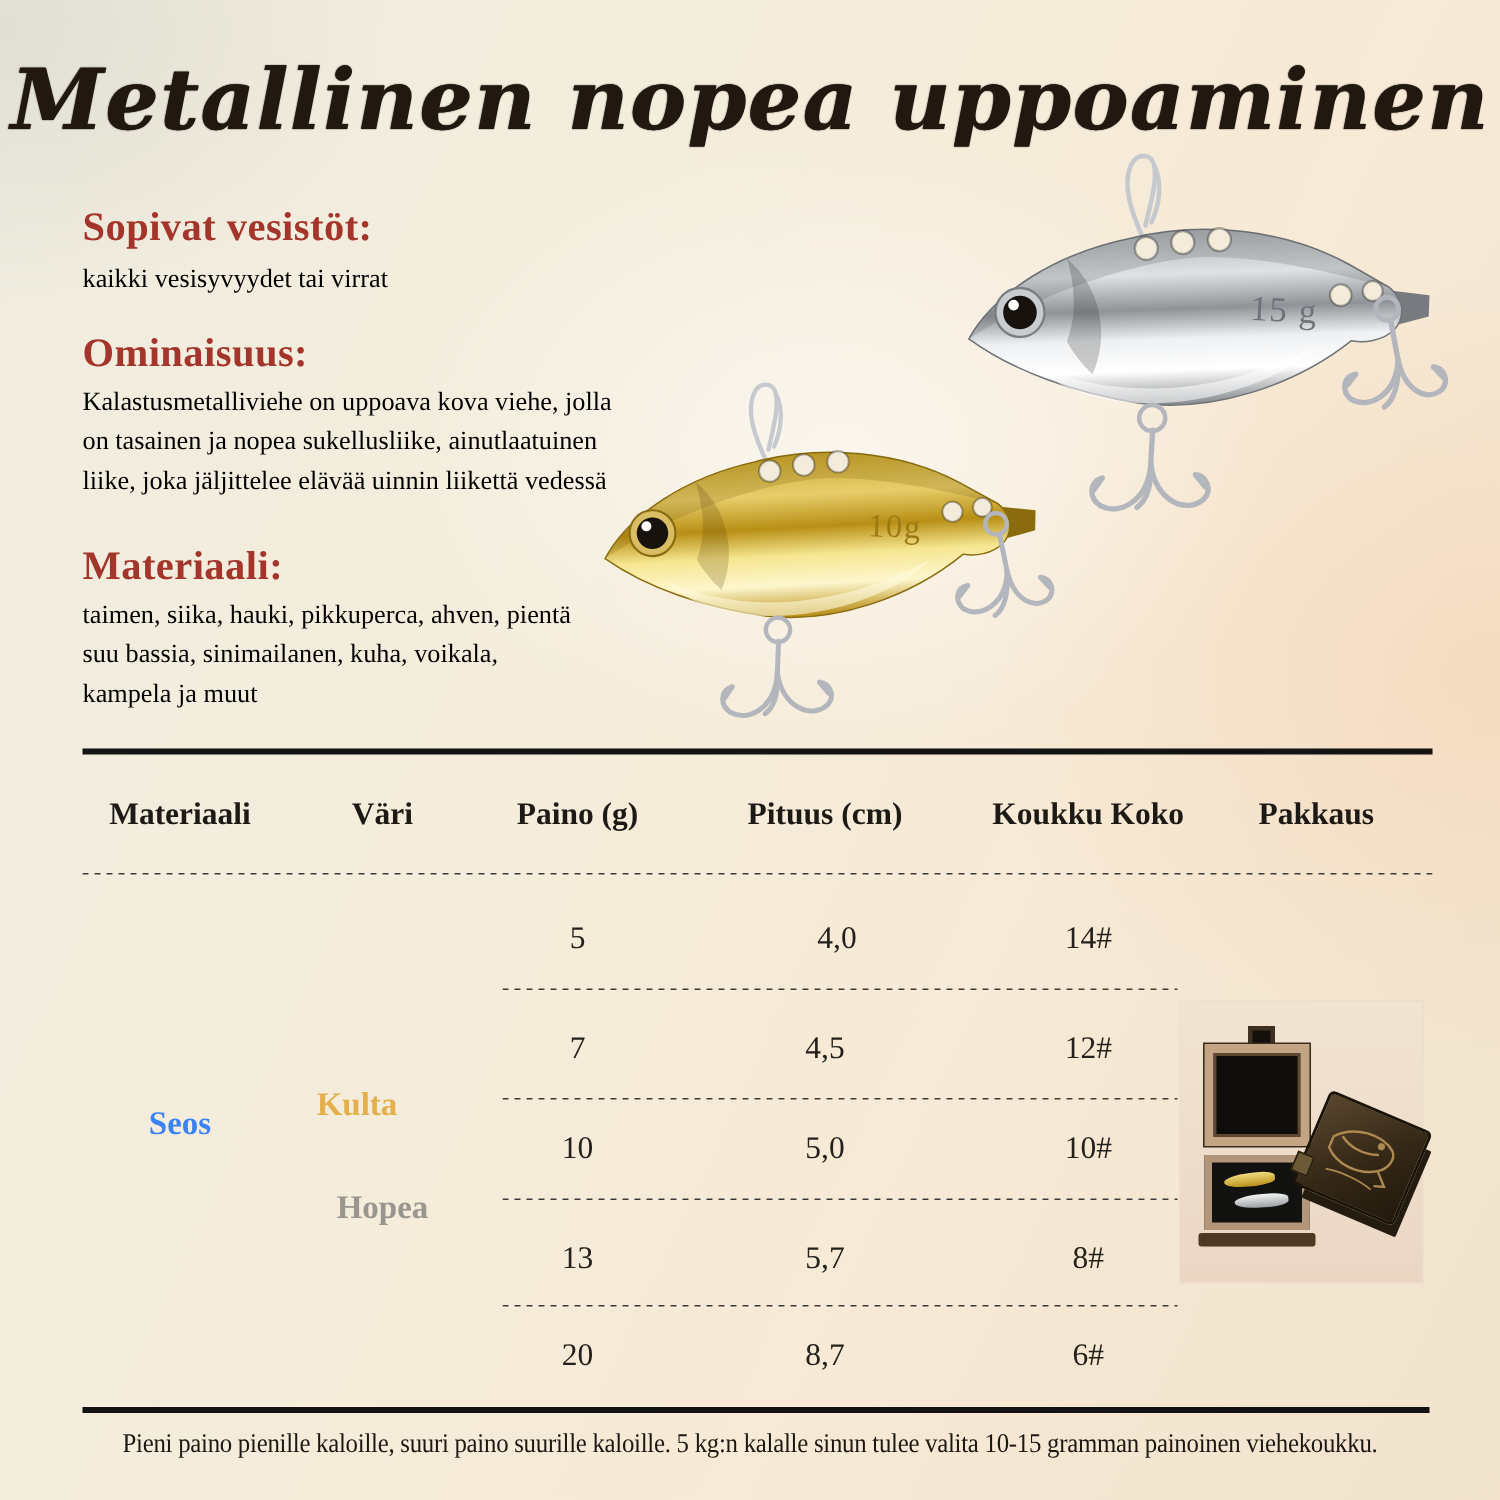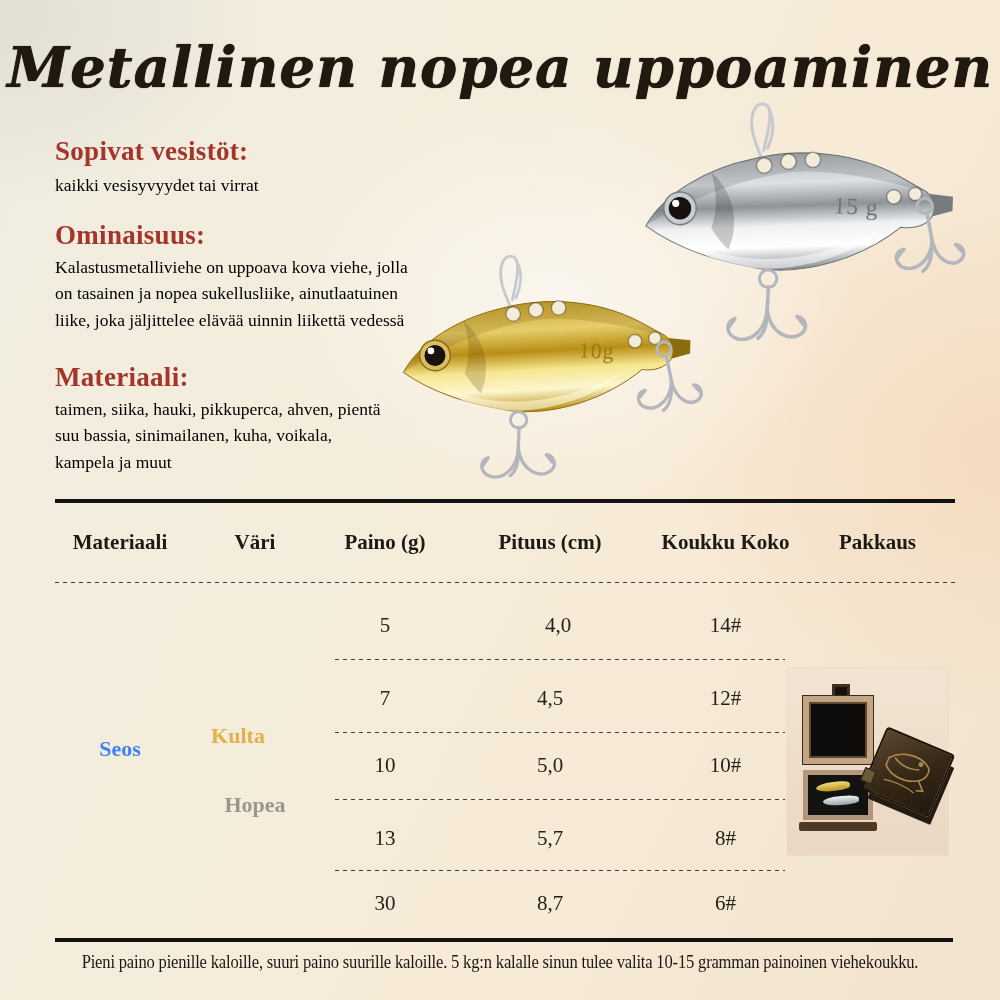--- a/index.html
+++ b/index.html
@@ -217,21 +217,21 @@
 <div class="abs td" style="left:320px;top:753px;width:130px;">10</div>
 <div class="abs td" style="left:480px;top:753px;width:140px;">5,0</div>
 <div class="abs td" style="left:648px;top:753px;width:155px;">10#</div>
 <div class="abs dash" style="left:335px;top:799px;width:450px;"></div>
 
 <div class="abs td" style="left:320px;top:826px;width:130px;">13</div>
 <div class="abs td" style="left:480px;top:826px;width:140px;">5,7</div>
 <div class="abs td" style="left:648px;top:826px;width:155px;">8#</div>
 <div class="abs dash" style="left:335px;top:870px;width:450px;"></div>
 
-<div class="abs td" style="left:320px;top:891px;width:130px;">30</div>
+<div class="abs td" style="left:320px;top:891px;width:130px;">20</div>
 <div class="abs td" style="left:480px;top:891px;width:140px;">8,7</div>
 <div class="abs td" style="left:648px;top:891px;width:155px;">6#</div>
 
 <div class="abs photo">
   <div class="abs openbox">
     <div class="clasp-top"></div>
     <div class="lid"></div>
     <div class="base">
       <div class="mini-lure mini-gold"></div>
       <div class="mini-lure mini-silver"></div>

